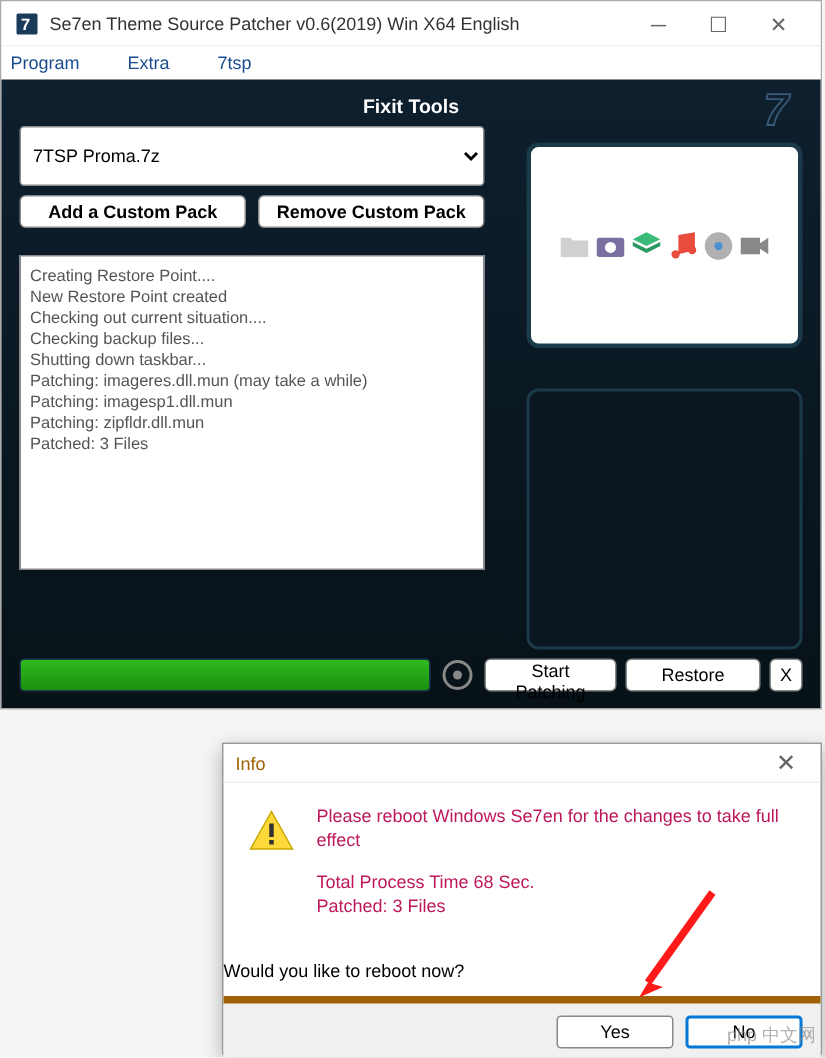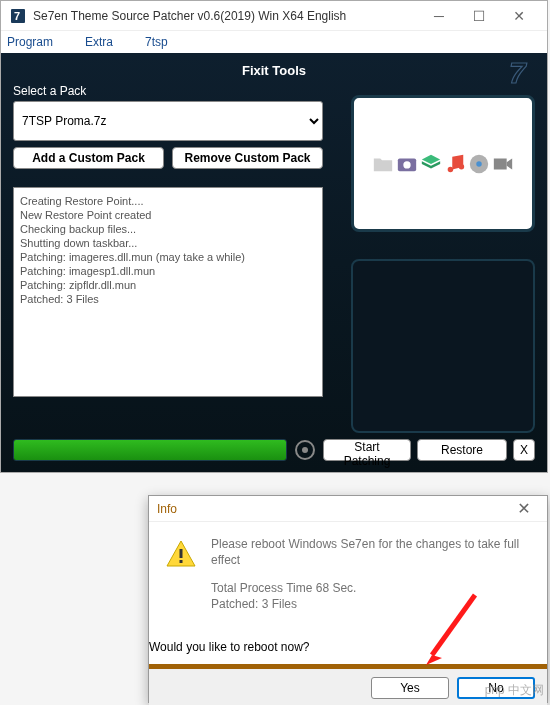--- a/index.html
+++ b/index.html
@@ -46,21 +46,21 @@
     .btn-sm { height: 22px; font-size: 12px; background: #fff; border: 1px solid #888; border-radius: 4px; cursor: pointer; padding: 0 10px; }
     .btn-x { width: 22px; padding: 0; }
     
     
     .info-dialog { position: absolute; top: 495px; left: 148px; width: 400px; height: 208px; background: #fff; border: 1px solid #999; box-shadow: 0 4px 12px rgba(0,0,0,.3); }
     .dlg-titlebar { height: 26px; display: flex; align-items: center; padding: 0 8px; border-bottom: 1px solid #eee; }
     .dlg-title { font-size: 12px; color: #a16207; flex: 1; }
     .dlg-close { width: 30px; height: 24px; display: flex; align-items: center; justify-content: center; color: #666; }
     .dlg-body { padding: 14px 16px 10px; display: flex; gap: 14px; }
     .warn-icon { width: 32px; height: 32px; flex-shrink: 0; margin-top: 2px; }
-    .dlg-text { font-size: 12px; color: #737373; line-height: 16px; }
+    .dlg-text { font-size: 12px; color: #be185d; line-height: 16px; }
     .dlg-text p { margin-bottom: 12px; }
     .dlg-prompt { text-align: left; font-size: 12px; margin: 6px 0 10px; }
     .dlg-buttons { display: flex; justify-content: flex-end; gap: 8px; padding: 8px 12px; background: #f0f0f0; border-top: 5px solid #a16207; }
     .dlg-btn { width: 78px; height: 22px; font-size: 12px; background: #fff; border: 1px solid #888; border-radius: 3px; cursor: pointer; }
     .dlg-btn-focus { border: 2px solid #0078d7; }
     
     .red-arrow { position: absolute; top: 590px; left: 420px; pointer-events: none; }
     .watermark { position: absolute; bottom: 6px; right: 6px; font-size: 12px; color: #888; opacity: .65; pointer-events: none; }
   </style>
 </head>
@@ -87,33 +87,33 @@
     <span class="menu-item">7tsp</span>
   </div>
   <div class="dark-area">
     <div class="fixit-title">Fixit Tools</div>
     <div class="logo-7">
       <svg viewBox="0 0 30 34">
           <text x="2" y="26" font-size="30" font-weight="bold" fill="none" stroke="#3a5a7a" stroke-width="1.2" font-style="italic">7</text>
         </svg>
     </div>
     <div class="left-col">
-      <span class="label-text">Select a Pack</span>
       <select class="pack-select">
         <option>7TSP Proma.7z</option>
       </select>
       <div class="btn-row">
         <button class="btn btn-half">Add a Custom Pack</button>
         <button class="btn btn-half">Remove Custom Pack</button>
       </div>
       <div class="log-box">
         <div class="log-line">Creating Restore Point....</div>
         <div class="log-line">New Restore Point created</div>
         <div class="log-line"></div>
         <div class="log-line"></div>
+        <div class="log-line">Checking out current situation....</div>
         <div class="log-line"></div>
         <div class="log-line">Checking backup files...</div>
         <div class="log-line"></div>
         <div class="log-line">Shutting down taskbar...</div>
         <div class="log-line"></div>
         <div class="log-line">Patching: imageres.dll.mun (may take a while)</div>
         <div class="log-line">Patching: imagesp1.dll.mun</div>
         <div class="log-line">Patching: zipfldr.dll.mun</div>
         <div class="log-line">Patched: 3 Files</div>
       </div>

